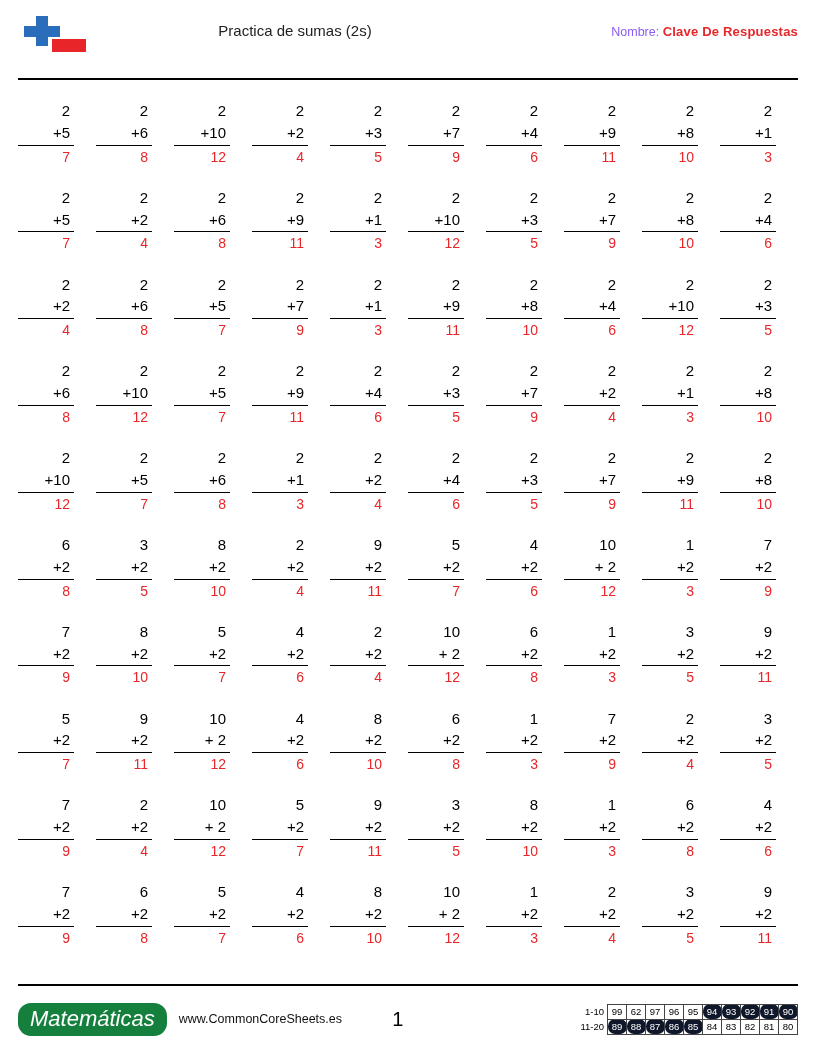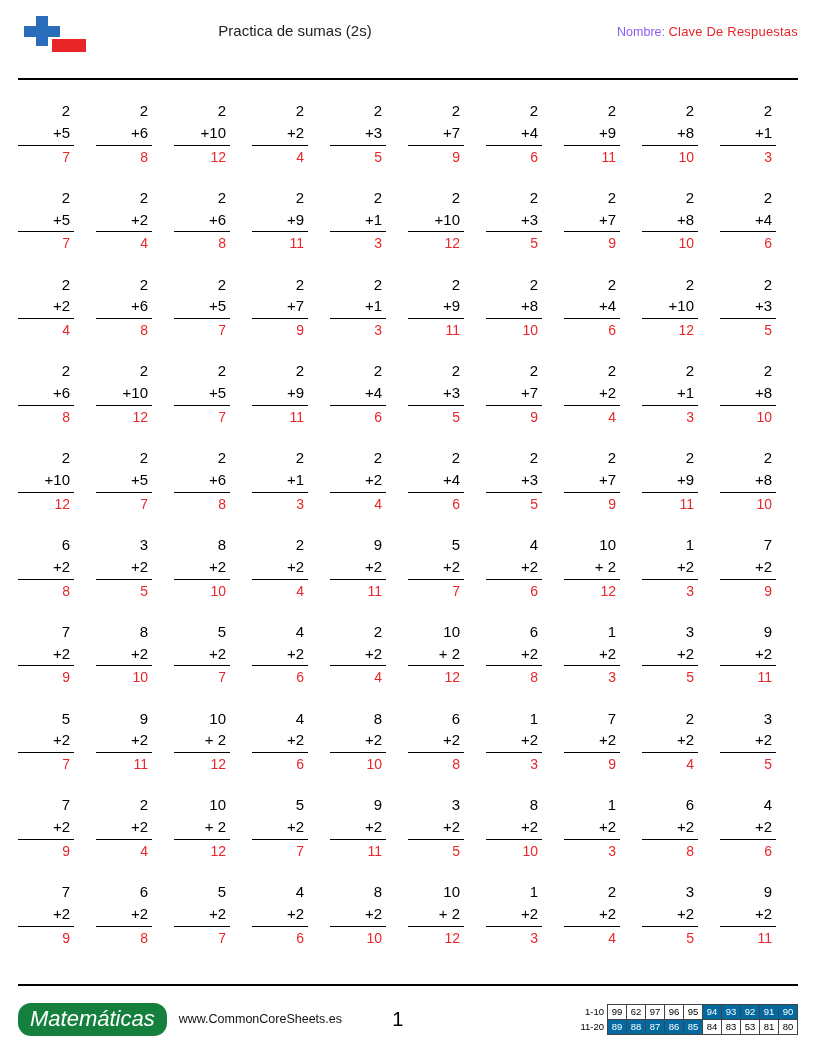--- a/index.html
+++ b/index.html
@@ -63,21 +63,21 @@
   .header-right {
     flex: 0 0 300px;
     text-align: right;
     padding-top: 10px;
     font-size: 12.5px;
     white-space: nowrap;
   }
   .name-label { color: #8b5cf6; }
   .answer-key {
     color: #e8262a;
-    font-weight: normal;
+    font-weight: bold;
     font-size: 13px;
     letter-spacing: .2px;
   }
   .rule {
     border-bottom: 2px solid #000;
     margin-top: 2px;
   }
   .instructions {
     font-size: 12.5px;
     font-weight: bold;
@@ -169,22 +169,23 @@
     padding: 0;
   }
   .score-box td.lbl {
     border: none;
     width: 34px;
     text-align: right;
     padding-right: 3px;
     font-size: 9.5px;
   }
   .score-box td.hl {
-    background: #0369a1;
+    background: #0f172a;
     color: #fff;
+    border-radius: 7px;
   }
 </style>
 </head>
 <body>
 
 <div class="page">
 
   <div class="header">
     <div class="logo">
       <div class="plus-v"></div>
@@ -927,21 +928,21 @@
           </tr>
           <tr>
             <td class="lbl">11-20</td>
             <td class="hl">89</td>
             <td class="hl">88</td>
             <td class="hl">87</td>
             <td class="hl">86</td>
             <td class="hl">85</td>
             <td>84</td>
             <td>83</td>
-            <td>53</td>
+            <td>82</td>
             <td>81</td>
             <td>80</td>
           </tr>
         </tbody>
     </table>
   </div>
 
 </div>
 
 </body></html>

